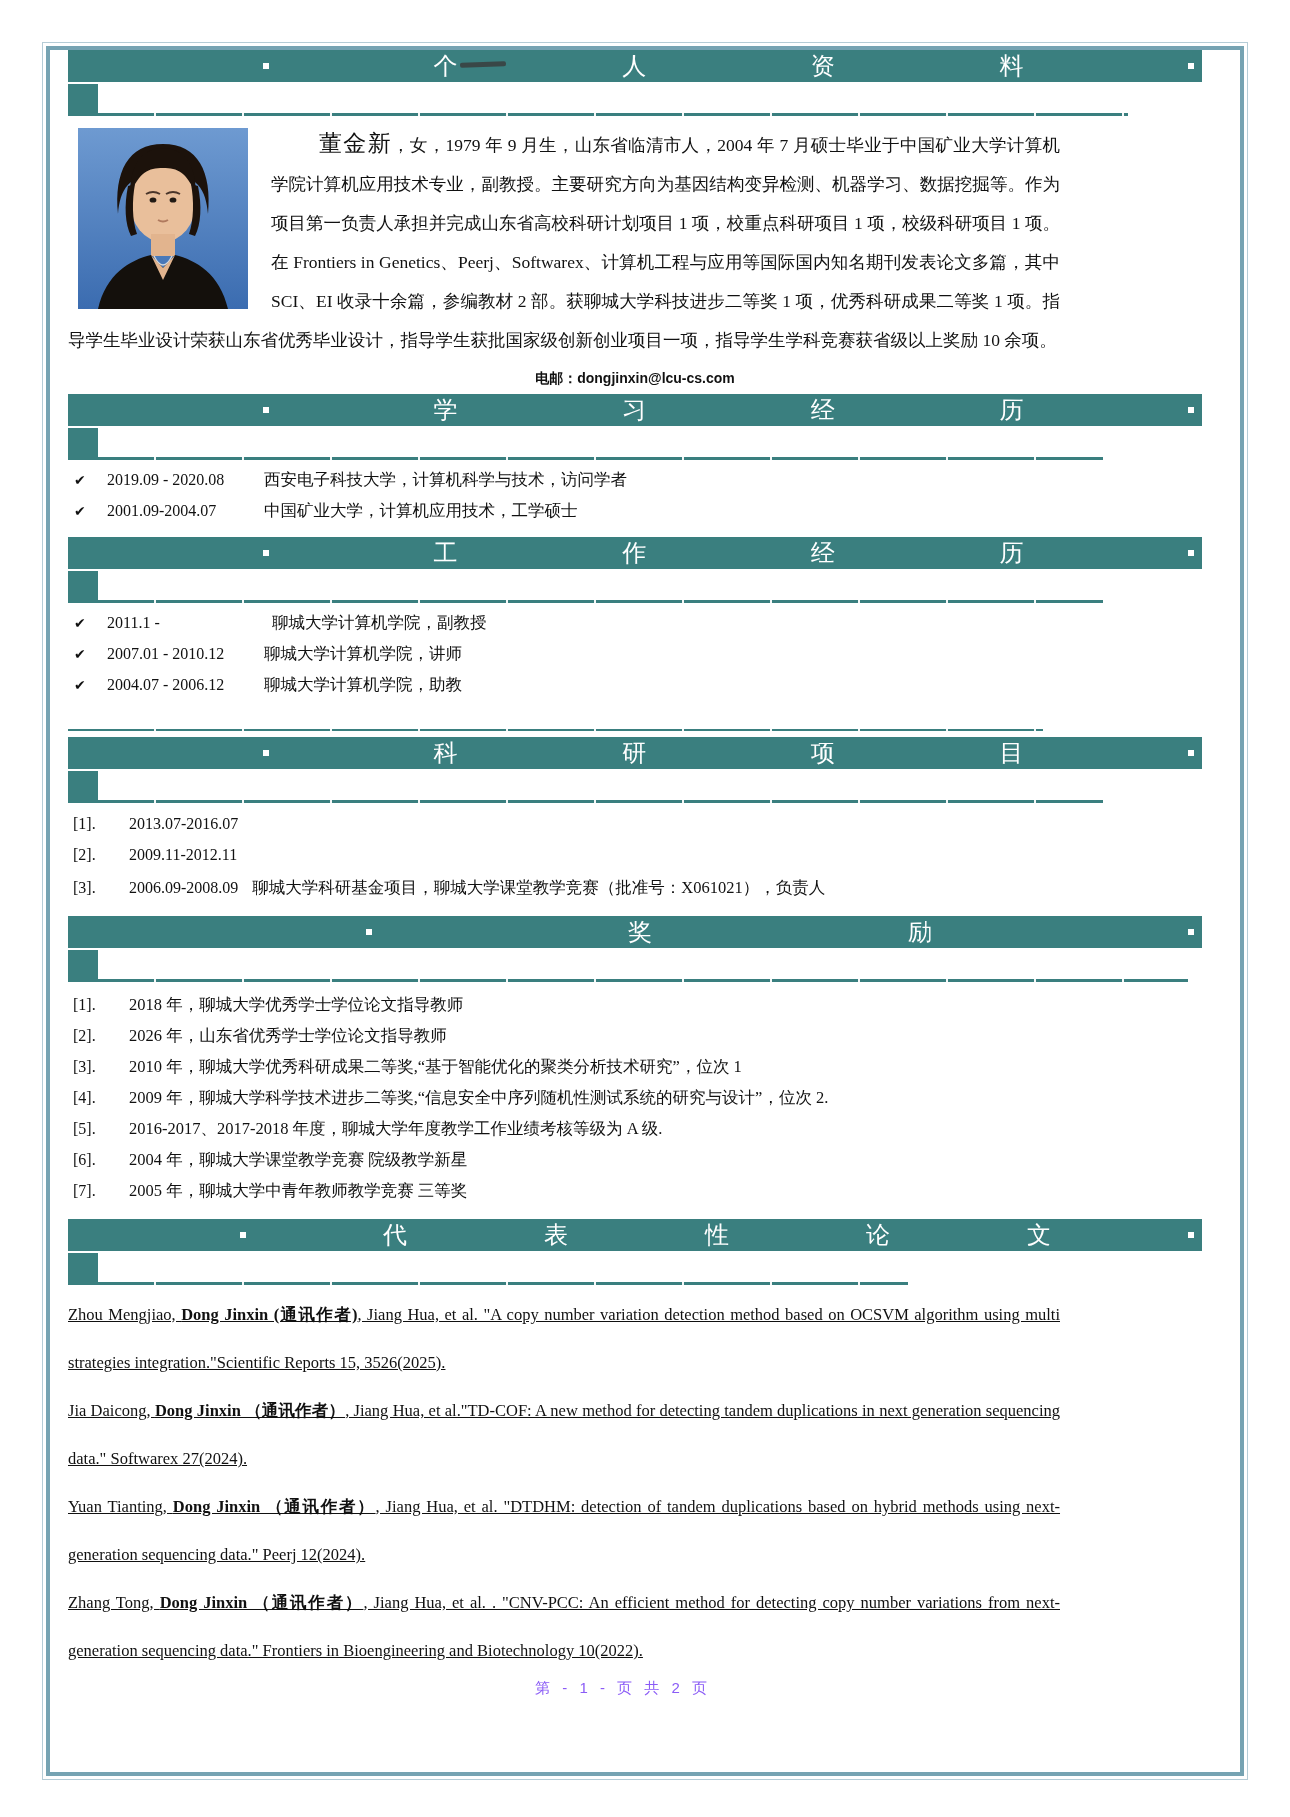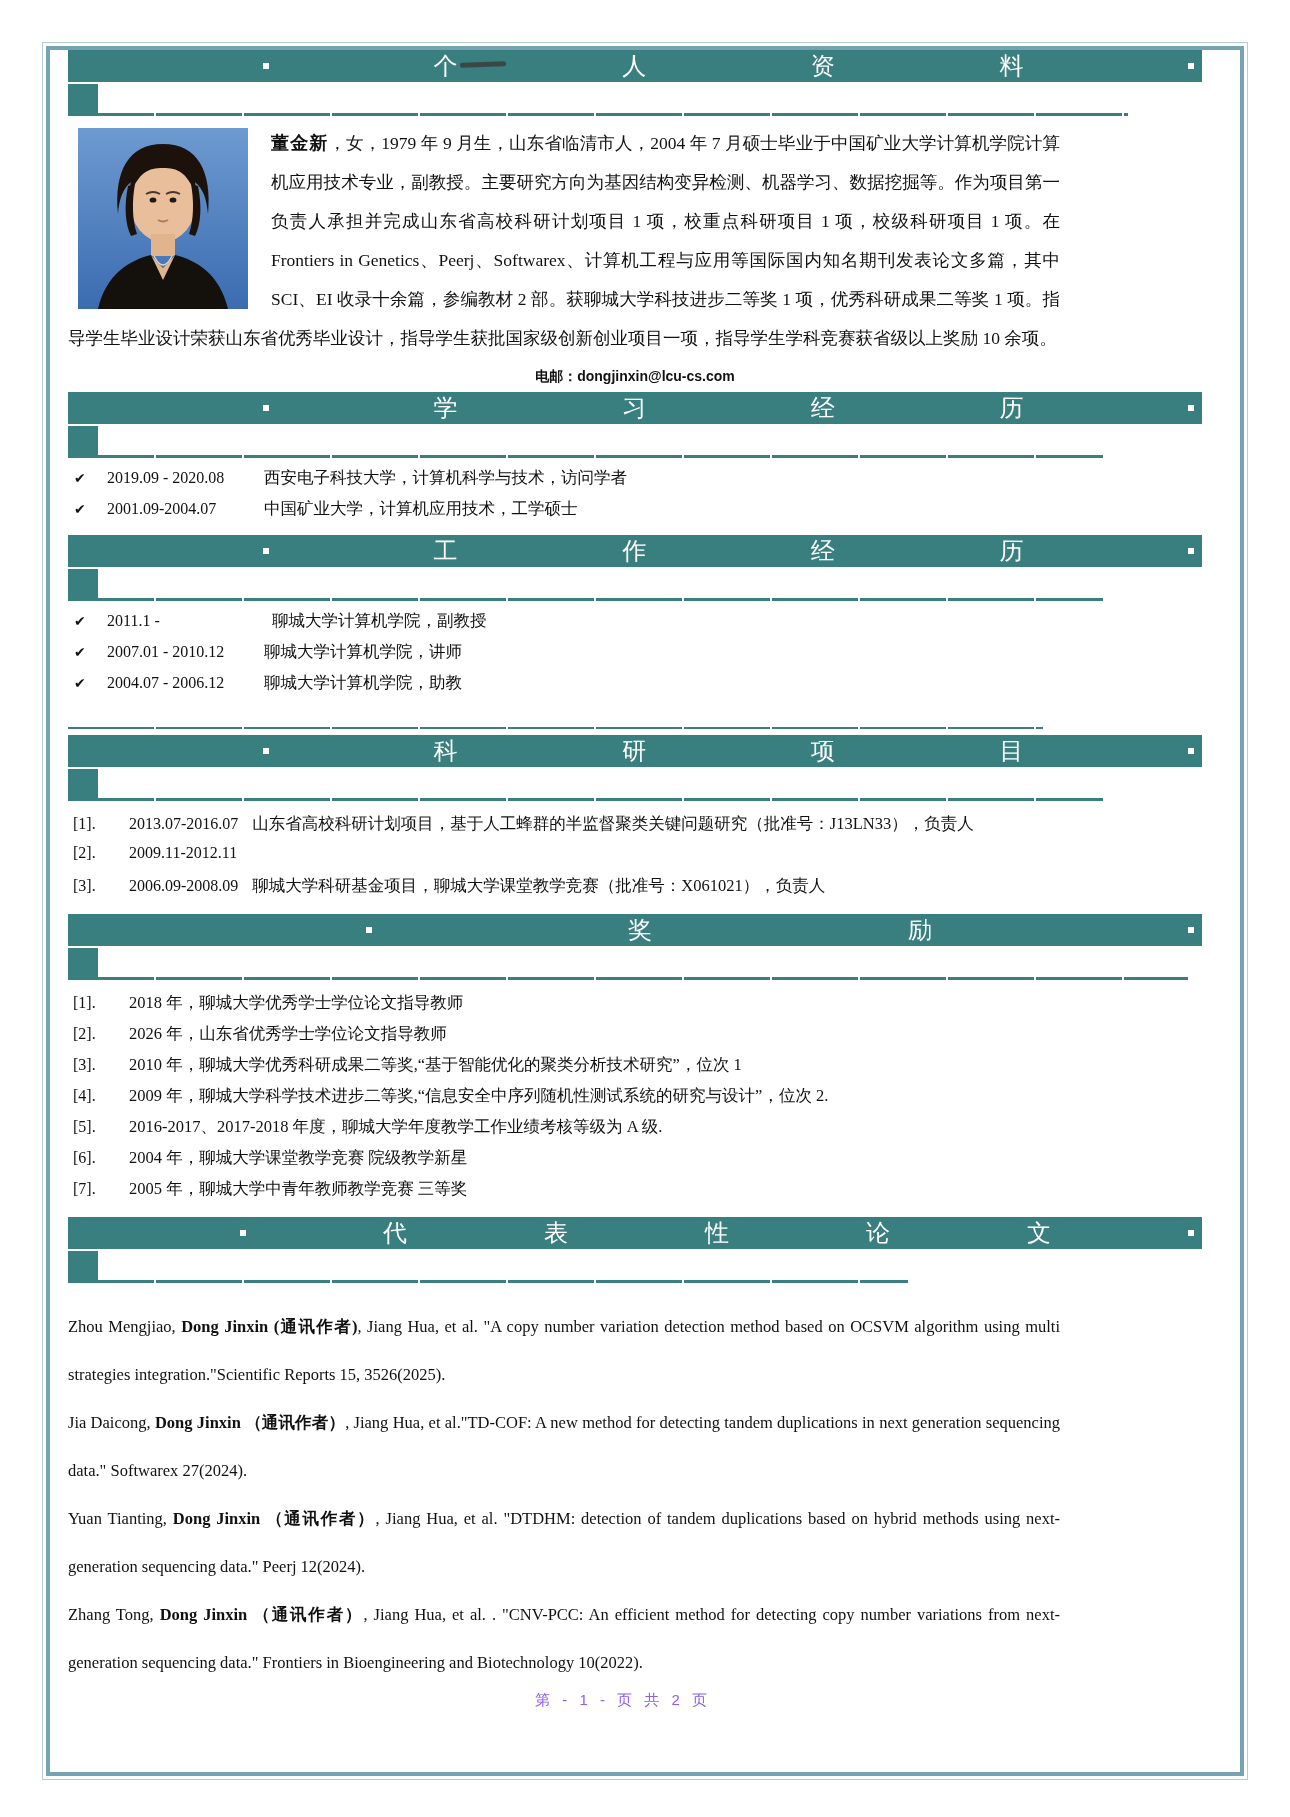--- a/index.html
+++ b/index.html
@@ -18,38 +18,38 @@
   .sq{position:absolute;left:0;top:2px;width:30px;height:32px;background:#3A7F7F;}
   .uline{position:absolute;left:0;bottom:0;height:3px;background:#3A7F7F;
          background-image:repeating-linear-gradient(90deg,rgba(255,255,255,0) 0 86px,rgba(255,255,255,.95) 86px 88px);}
   .preline{height:2px;background:#3A7F7F;margin-bottom:6px;
          background-image:repeating-linear-gradient(90deg,rgba(255,255,255,0) 0 86px,rgba(255,255,255,.95) 86px 88px);}
 
   
   .profile{margin-top:8px;width:992px;}
   .photo{float:left;width:170px;height:181px;margin:4px 23px 2px 10px;}
   .bio{margin:0;font-size:17.5px;line-height:39px;text-align:justify;}
-  .pname{font-size:18px;font-weight:bold;font-family:"Liberation Sans",sans-serif;letter-spacing:1px;}
+  .pname{font-size:23px;font-weight:normal;font-family:"Liberation Sans",sans-serif;letter-spacing:1px;margin-left:48px;}
   .email{clear:both;margin:10px 0 6px 0;font-family:"Liberation Sans",sans-serif;font-size:14px;font-weight:bold;text-align:center;}
 
   
   .vblock{padding:9px 0 6px 0;}
   .vrow{display:flex;align-items:baseline;height:31px;font-size:16.5px;white-space:nowrap;}
   .chk{width:33px;padding-left:6px;font-size:14px;font-weight:bold;font-family:"DejaVu Sans",sans-serif;}
   .vdate{width:157px;font-size:16px;}
   .vdesc{}
 
   
   .nblock{padding:12px 0 8px 0;}
   .nrow{display:flex;align-items:baseline;height:31px;font-size:16.5px;white-space:nowrap;}
   .nno{width:56px;padding-left:5px;font-size:16px;}
   .ndate{margin-right:14px;font-size:16px;}
 
   
-  .papers{padding-top:20px;width:992px;}
+  .papers{padding-top:6px;width:992px;text-decoration:underline;}
   .paper{margin:0;font-size:16.5px;line-height:48px;text-align:justify;}
 
   .footer{margin-top:4px;width:1110px;text-align:center;color:#8b5cf6;font-size:15px;
           font-family:"Liberation Sans",sans-serif;letter-spacing:4px;}
   b{font-weight:bold;}
 </style>
 </head>
 <body>
 
 <div class="frame"></div>
@@ -166,21 +166,20 @@
     <span class="bdot">·</span>
   </div>
   <div class="tabrow">
     <div class="sq"></div>
     <div class="uline" style="width:1035px"></div>
   </div>
   <div class="nblock">
     <div class="nrow">
       <span class="nno">[1].</span>
       <span class="ndate">2013.07-2016.07</span>
-      <span class="ntext">山东省高校科研计划项目，基于人工蜂群的半监督聚类关键问题研究（批准号：J13LN33），负责人</span>
     </div>
     <div class="nrow">
       <span class="nno">[2].</span>
       <span class="ndate">2009.11-2012.11</span>
     </div>
     <div class="nrow">
       <span class="nno">[3].</span>
       <span class="ndate">2006.09-2008.09</span>
       <span class="ntext">聊城大学科研基金项目，聊城大学课堂教学竞赛（批准号：X061021），负责人</span>
     </div>

